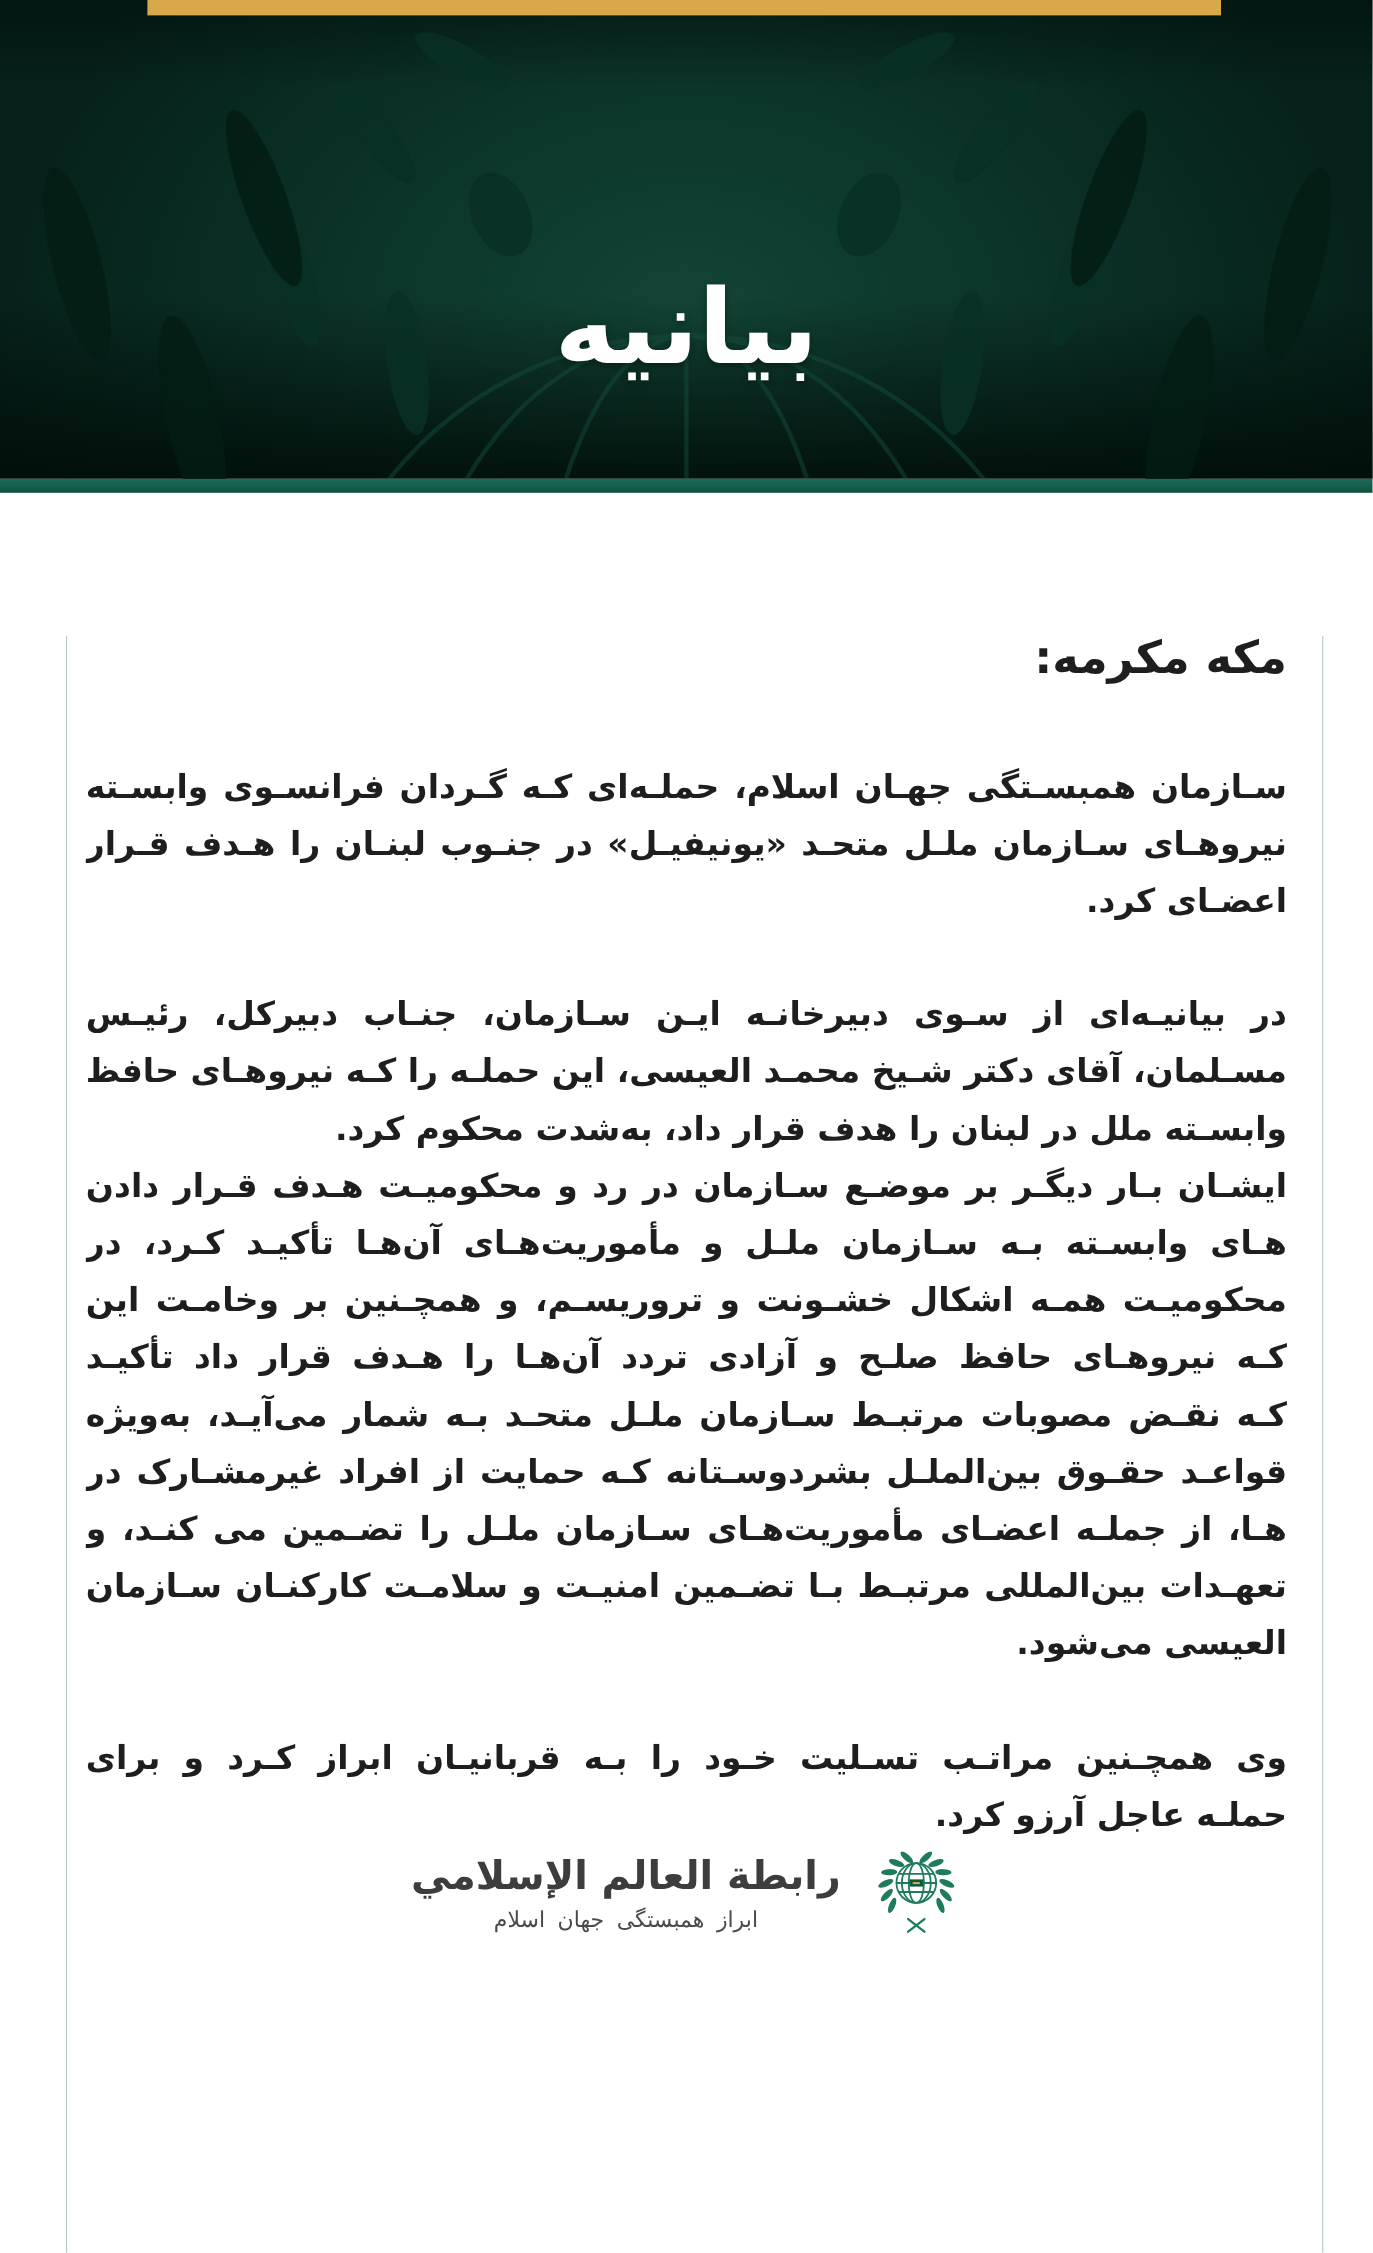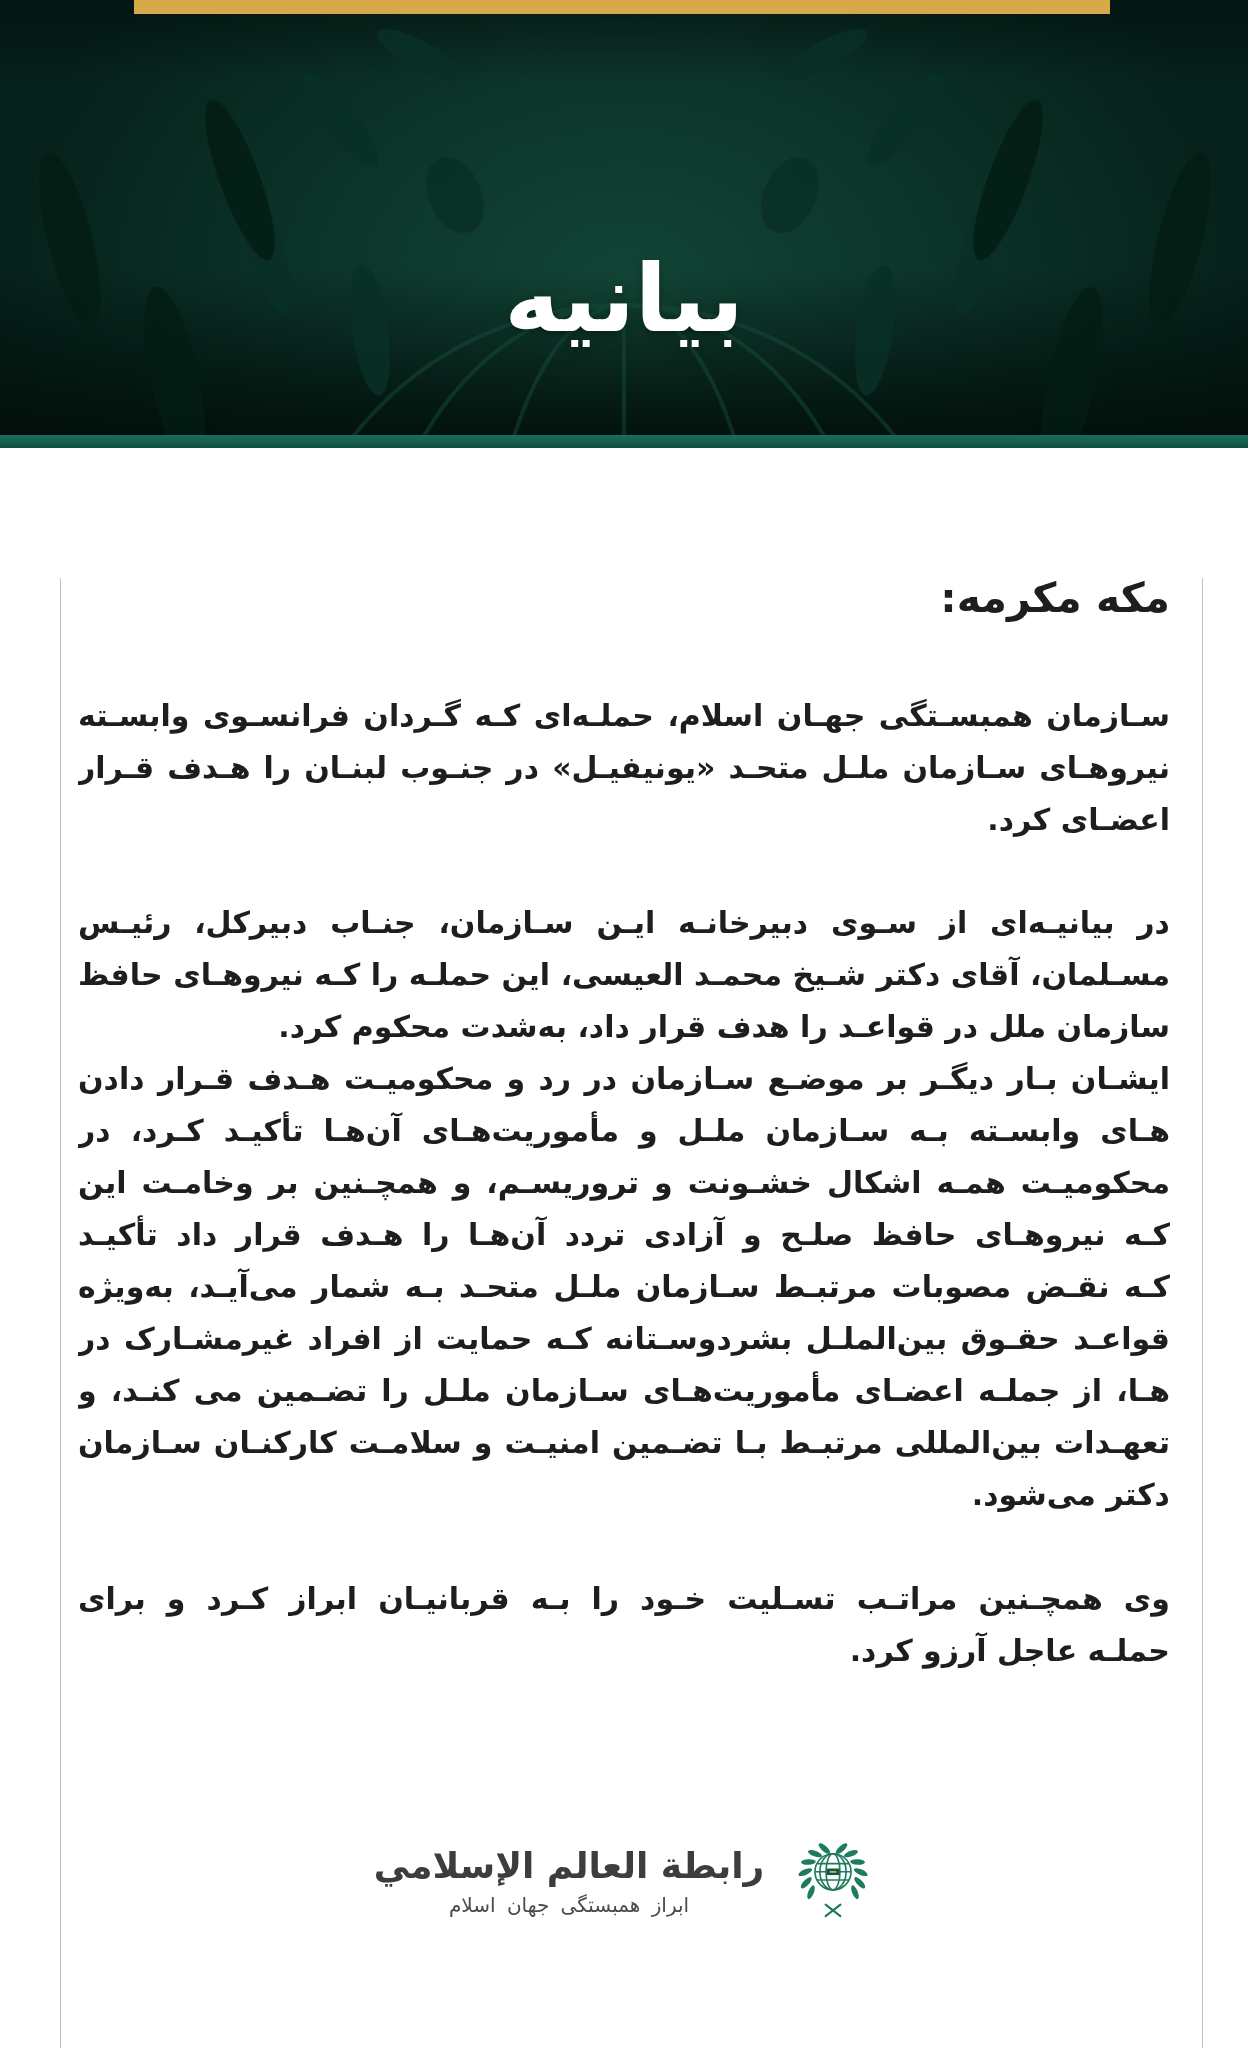--- a/index.html
+++ b/index.html
@@ -63,21 +63,20 @@
     text-align:justify;text-align-last:justify;
   }
   .para .line-last{text-align:justify;text-align-last:right;}
   .para-1{margin-top:72px;}
   .para-2{margin-top:51px;}
   .para-3{margin-top:0;}
   .para-4{margin-top:52px;}
 
   
   .footer{
-    margin-top:160px;
     display:flex;direction:ltr;justify-content:center;align-items:center;gap:28px;
   }
   .logo-text{text-align:center;direction:rtl;}
   .logo-ar{font-size:36px;font-weight:bold;color:var(--logo-ink);line-height:1.25;}
   .logo-fa{font-size:20px;color:#4a4a4a;margin-top:5px;word-spacing:5px;}
   .emblem{width:82px;height:86px;display:block;}
 </style>
 </head>
 <body>
 
@@ -128,33 +127,33 @@
 
     <section class="para para-1">
         <div class="line">سـازمان همبسـتگی جهـان اسلام، حملـه‌ای کـه گـردان فرانسـوی وابسـته بـه</div>
         <div class="line">نیروهـای سـازمان ملـل متحـد «یونیفیـل» در جنـوب لبنـان را هـدف قـرار داد،</div>
         <div class="line line-last">اعضـای کرد.</div>
       </section>
 
     <section class="para para-2">
         <div class="line">در بیانیـه‌ای از سـوی دبیرخانـه ایـن سـازمان، جنـاب دبیرکل، رئیـس انجمـن علمـای</div>
         <div class="line">مسـلمان، آقای دکتر شـیخ محمـد العیسی، این حملـه را کـه نیروهـای حافظ صلـح</div>
-        <div class="line line-last">سازمان ملل در قواعـد را هدف قرار داد، به‌شدت محکوم کرد.</div>
+        <div class="line line-last">وابسـته ملل در لبنان را هدف قرار داد، به‌شدت محکوم کرد.</div>
       </section>
 
     <section class="para para-3">
         <div class="line">ایشـان بـار دیگـر بر موضـع سـازمان در رد و محکومیـت هـدف قـرار دادن سـازمان</div>
         <div class="line">هـای وابسـته بـه سـازمان ملـل و مأموریت‌هـای آن‌هـا تأکیـد کـرد، در چارچـوب</div>
         <div class="line">محکومیـت همـه اشکال خشـونت و تروریسـم، و همچـنین بر وخامـت این تجـاوز</div>
         <div class="line">کـه نیروهـای حافظ صلـح و آزادی تردد آن‌هـا را هـدف قرار داد تأکیـد نمـود، امری</div>
         <div class="line">کـه نقـض مصوبات مرتبـط سـازمان ملـل متحـد بـه شمار می‌آیـد، به‌ویژه نقـض</div>
         <div class="line">قواعـد حقـوق بین‌الملـل بشردوسـتانه کـه حمایت از افراد غیرمشـارک در درگیری</div>
         <div class="line">هـا، از جملـه اعضـای مأموریت‌هـای سـازمان ملـل را تضـمین می کنـد، و نیز نقـض</div>
         <div class="line">تعهـدات بین‌المللی مرتبـط بـا تضـمین امنیـت و سلامـت کارکنـان سـازمان ملـل</div>
-        <div class="line line-last">دکتر می‌شود.</div>
+        <div class="line line-last">العیسی می‌شود.</div>
       </section>
 
     <section class="para para-4">
         <div class="line">وی همچـنین مراتـب تسـلیت خـود را بـه قربانیـان ابراز کـرد و برای مجروحـان،</div>
         <div class="line line-last">حملـه عاجل آرزو کرد.</div>
       </section>
 
     <footer class="footer">
       <div class="logo-text">
         <div class="logo-ar">رابطة العالم الإسلامي</div>

